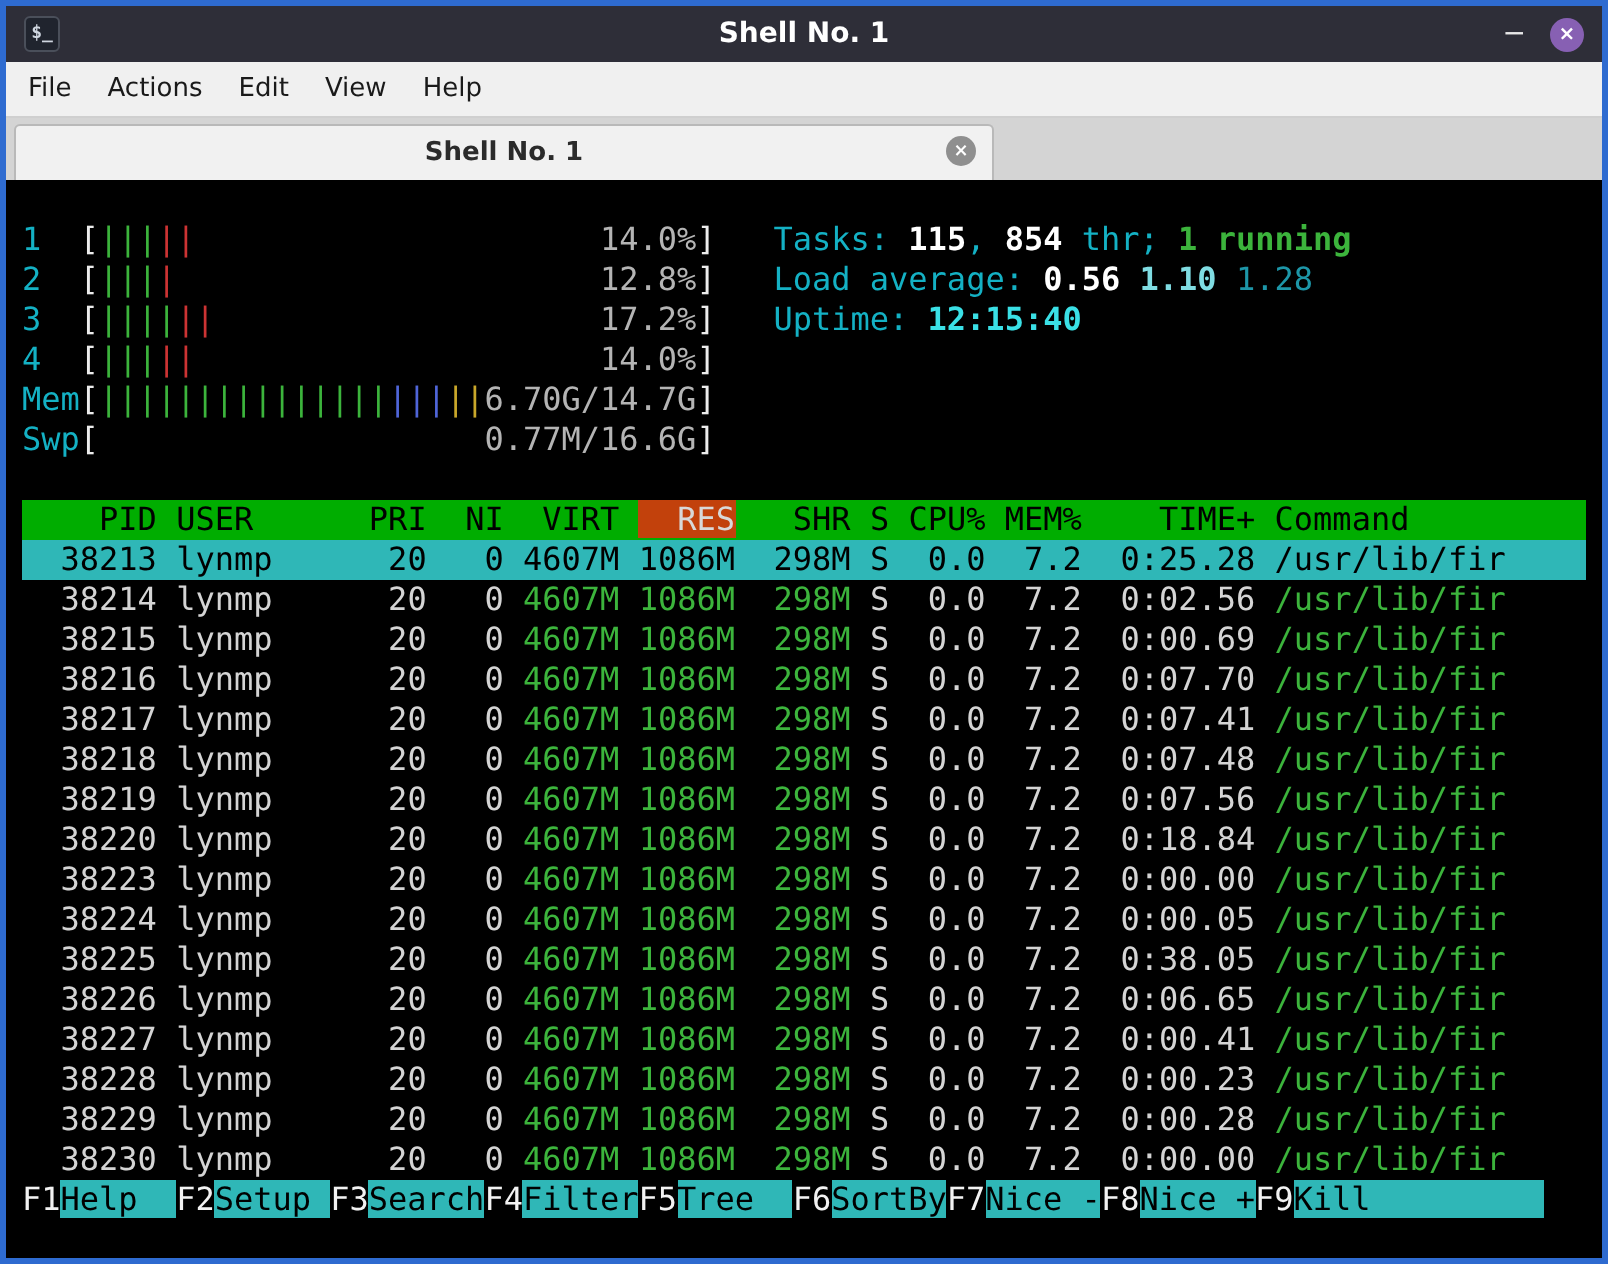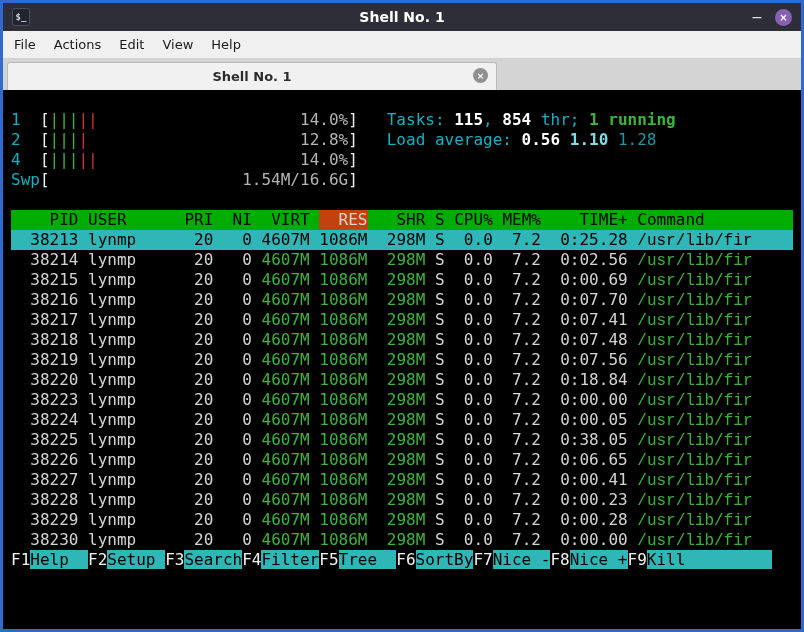--- a/index.html
+++ b/index.html
@@ -72,21 +72,21 @@
   .load15{ color:#1d96a8; }
   .bc    { color:#3ae0e6; font-weight:bold; }
   .bar-green  { color:#3cb43c; }
   .bar-red    { color:#cc3333; }
   .bar-blue   { color:#4f65d8; }
   .bar-yellow { color:#c9a72a; }
   .phead { background:#00ad00; color:#000; }
   .sortcol { background:#c2410c; color:#d8d8d8; }
   .pl  { color:#d4d4d4; }
   .mem { color:#3cb43c; }
-  .cmd { color:#3cb43c;font-family:Liberation Mono, monospace; }
+  .cmd { color:#3cb43c; }
   .sel { background:#2fb7b7; }
   .sel span { color:#000 !important; background:transparent !important; font-weight:normal; }
   .fkey   { color:#f2f2f2; }
   .flabel { background:#2fb7b7; color:#000; }
 </style>
 </head>
 <body>
 
 <div class="window">
   <div class="titlebar">
@@ -109,22 +109,24 @@
   <div class="tabbar">
     <div class="tab">
       <span class="tab-title">Shell No. 1</span>
       <span class="tab-close">×</span>
     </div>
   </div>
 
   <div class="terminal" id="terminal">
       <div class="tline"><span class="lbl">1  </span><span class="wt">[</span><span class="bar-green">|||</span><span class="bar-red">||</span><span>                     </span><span class="dim">14.0%</span><span class="wt">]</span><span>   </span><span><span class="lbl">Tasks: </span><span class="bw">115</span><span class="lbl">, </span><span class="bw">854</span><span class="lbl"> thr; </span><span class="bg">1</span><span class="g"> running</span></span></div>
       <div class="tline"><span class="lbl">2  </span><span class="wt">[</span><span class="bar-green">|||</span><span class="bar-red">|</span><span>                      </span><span class="dim">12.8%</span><span class="wt">]</span><span>   </span><span><span class="lbl">Load average: </span><span class="load1">0.56 </span><span class="load5">1.10 </span><span class="load15">1.28</span></span></div>
+      <div class="tline"><span class="lbl">3  </span><span class="wt">[</span><span class="bar-green">||||</span><span class="bar-red">||</span><span>                    </span><span class="dim">17.2%</span><span class="wt">]</span><span>   </span><span><span class="lbl">Uptime: </span><span class="bc">12:15:40</span></span></div>
       <div class="tline"><span class="lbl">4  </span><span class="wt">[</span><span class="bar-green">|||</span><span class="bar-red">||</span><span>                     </span><span class="dim">14.0%</span><span class="wt">]</span></div>
-      <div class="tline"><span class="lbl">Swp</span><span class="wt">[</span><span>                    </span><span class="dim">1.54M/16.6G</span><span class="wt">]</span></div>
+      <div class="tline"><span class="lbl">Mem</span><span class="wt">[</span><span class="bar-green">|||||||||||||||</span><span class="bar-blue">|||</span><span class="bar-yellow">||</span><span></span><span class="dim">6.70G/14.7G</span><span class="wt">]</span></div>
+      <div class="tline"><span class="lbl">Swp</span><span class="wt">[</span><span>                    </span><span class="dim">0.77M/16.6G</span><span class="wt">]</span></div>
       <div class="tline"></div>
       <div class="tline phead"><span>  </span><span>  PID</span><span> </span><span>USER     </span><span> </span><span>PRI</span><span> </span><span> NI</span><span> </span><span> VIRT</span><span> </span><span class="sortcol">  RES</span><span> </span><span>  SHR</span><span> </span><span>S</span><span> </span><span>CPU%</span><span> </span><span>MEM%</span><span> </span><span>   TIME+</span><span> </span><span>Command</span></div>
       <div class="tline sel"><span>  </span><span class="pl">38213</span><span> </span><span class="pl">lynmp    </span><span> </span><span class="pl"> 20</span><span> </span><span class="pl">  0</span><span> </span><span class="mem">4607M</span><span> </span><span class="mem">1086M</span><span> </span><span class="mem"> 298M</span><span> </span><span class="pl">S</span><span> </span><span class="pl"> 0.0</span><span> </span><span class="pl"> 7.2</span><span> </span><span class="pl"> 0:25.28</span><span> </span><span class="cmd">/usr/lib/fir</span></div>
       <div class="tline"><span>  </span><span class="pl">38214</span><span> </span><span class="pl">lynmp    </span><span> </span><span class="pl"> 20</span><span> </span><span class="pl">  0</span><span> </span><span class="mem">4607M</span><span> </span><span class="mem">1086M</span><span> </span><span class="mem"> 298M</span><span> </span><span class="pl">S</span><span> </span><span class="pl"> 0.0</span><span> </span><span class="pl"> 7.2</span><span> </span><span class="pl"> 0:02.56</span><span> </span><span class="cmd">/usr/lib/fir</span></div>
       <div class="tline"><span>  </span><span class="pl">38215</span><span> </span><span class="pl">lynmp    </span><span> </span><span class="pl"> 20</span><span> </span><span class="pl">  0</span><span> </span><span class="mem">4607M</span><span> </span><span class="mem">1086M</span><span> </span><span class="mem"> 298M</span><span> </span><span class="pl">S</span><span> </span><span class="pl"> 0.0</span><span> </span><span class="pl"> 7.2</span><span> </span><span class="pl"> 0:00.69</span><span> </span><span class="cmd">/usr/lib/fir</span></div>
       <div class="tline"><span>  </span><span class="pl">38216</span><span> </span><span class="pl">lynmp    </span><span> </span><span class="pl"> 20</span><span> </span><span class="pl">  0</span><span> </span><span class="mem">4607M</span><span> </span><span class="mem">1086M</span><span> </span><span class="mem"> 298M</span><span> </span><span class="pl">S</span><span> </span><span class="pl"> 0.0</span><span> </span><span class="pl"> 7.2</span><span> </span><span class="pl"> 0:07.70</span><span> </span><span class="cmd">/usr/lib/fir</span></div>
       <div class="tline"><span>  </span><span class="pl">38217</span><span> </span><span class="pl">lynmp    </span><span> </span><span class="pl"> 20</span><span> </span><span class="pl">  0</span><span> </span><span class="mem">4607M</span><span> </span><span class="mem">1086M</span><span> </span><span class="mem"> 298M</span><span> </span><span class="pl">S</span><span> </span><span class="pl"> 0.0</span><span> </span><span class="pl"> 7.2</span><span> </span><span class="pl"> 0:07.41</span><span> </span><span class="cmd">/usr/lib/fir</span></div>
       <div class="tline"><span>  </span><span class="pl">38218</span><span> </span><span class="pl">lynmp    </span><span> </span><span class="pl"> 20</span><span> </span><span class="pl">  0</span><span> </span><span class="mem">4607M</span><span> </span><span class="mem">1086M</span><span> </span><span class="mem"> 298M</span><span> </span><span class="pl">S</span><span> </span><span class="pl"> 0.0</span><span> </span><span class="pl"> 7.2</span><span> </span><span class="pl"> 0:07.48</span><span> </span><span class="cmd">/usr/lib/fir</span></div>
       <div class="tline"><span>  </span><span class="pl">38219</span><span> </span><span class="pl">lynmp    </span><span> </span><span class="pl"> 20</span><span> </span><span class="pl">  0</span><span> </span><span class="mem">4607M</span><span> </span><span class="mem">1086M</span><span> </span><span class="mem"> 298M</span><span> </span><span class="pl">S</span><span> </span><span class="pl"> 0.0</span><span> </span><span class="pl"> 7.2</span><span> </span><span class="pl"> 0:07.56</span><span> </span><span class="cmd">/usr/lib/fir</span></div>
       <div class="tline"><span>  </span><span class="pl">38220</span><span> </span><span class="pl">lynmp    </span><span> </span><span class="pl"> 20</span><span> </span><span class="pl">  0</span><span> </span><span class="mem">4607M</span><span> </span><span class="mem">1086M</span><span> </span><span class="mem"> 298M</span><span> </span><span class="pl">S</span><span> </span><span class="pl"> 0.0</span><span> </span><span class="pl"> 7.2</span><span> </span><span class="pl"> 0:18.84</span><span> </span><span class="cmd">/usr/lib/fir</span></div>

